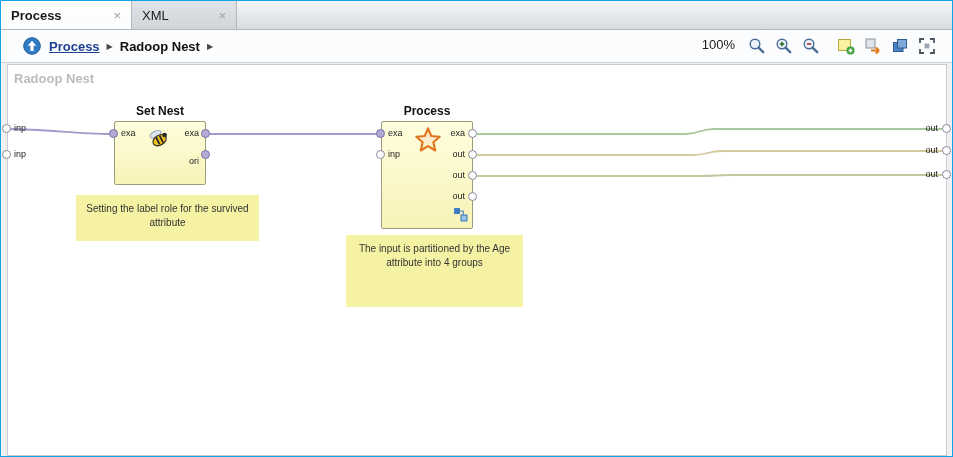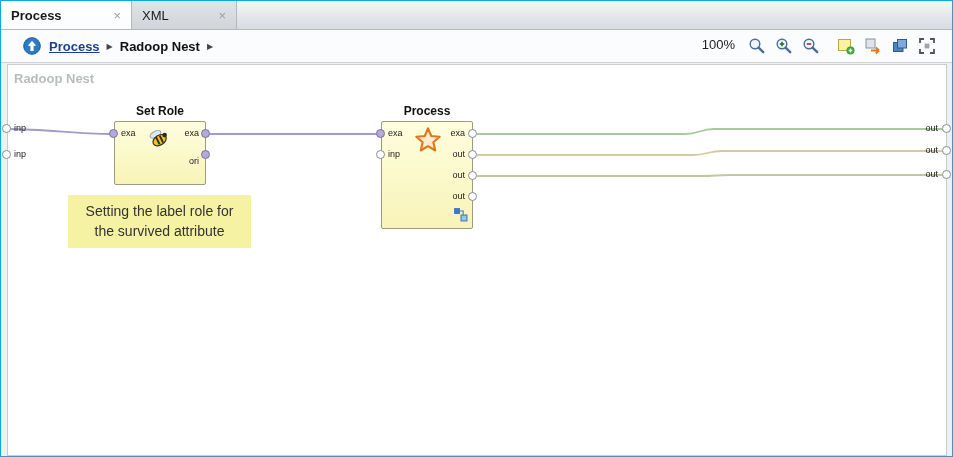--- a/index.html
+++ b/index.html
@@ -44,22 +44,22 @@
         border-radius:2px; z-index:4; box-sizing:border-box; }
   .op-title { position:absolute; font-size:12px; font-weight:bold; color:#111; text-align:center; z-index:4; }
   .op-icon { position:absolute; z-index:5; }
 
   .port { position:absolute; width:9px; height:9px; border-radius:50%; box-sizing:border-box;
           border:1px solid #8a8a9a; background:#fdfdfd; z-index:6; }
   .port.lav { background:#b3aad6; border-color:#7a6fa8; }
   .plabel { position:absolute; font-size:9px; color:#222; z-index:6; white-space:nowrap; }
   .plabel.r { text-align:right; }
 
-  .note { position:absolute; background:#f6f2a4; color:#333; font-size:14px; line-height:1.4;
-          text-align:center; z-index:2; box-sizing:border-box; padding:7px 10px; }
+  .note { position:absolute; background:#f6f2a4; color:#333; font-size:10px; line-height:1.4;
+          text-align:center; z-index:2; box-sizing:border-box; padding:7px 10px;margin-left:8px; }
 </style>
 </head>
 <body>
 
 <div class="app">
 
   <div class="tabbar">
     <div class="tab active">
       <span class="tab-label">Process</span>
       <span class="tab-close">×</span>
@@ -149,21 +149,21 @@
   <span class="port" style="left:1px; top:149px;"></span>
   <span class="plabel" style="left:13px; top:148px;">inp</span>
 
   <span class="port" style="left:941px; top:123px;"></span>
   <span class="plabel r" style="left:910px; top:122px; width:27px;">out</span>
   <span class="port" style="left:941px; top:145px;"></span>
   <span class="plabel r" style="left:910px; top:144px; width:27px;">out</span>
   <span class="port" style="left:941px; top:169px;"></span>
   <span class="plabel r" style="left:910px; top:168px; width:27px;">out</span>
 
-  <div class="op-title" style="left:113px; top:103px; width:92px;">Set Role</div>
+  <div class="op-title" style="left:113px; top:103px; width:92px;">Set Nest</div>
   <div class="op" style="left:113px; top:120px; width:92px; height:64px;"></div>
   <span class="op-icon" style="left:144px; top:124px;">
     <svg width="28" height="28" viewBox="0 0 24 24">
       <ellipse cx="9" cy="8" rx="5" ry="2.6" fill="#dfe7f2" stroke="#9aa4b8" transform="rotate(-28 9 8)"></ellipse>
       <ellipse cx="12.5" cy="13" rx="6.2" ry="4.2" fill="#f2c21a" stroke="#2a2a2a" transform="rotate(-32 12.5 13)"></ellipse>
       <path d="M9.5 10.5 L12.5 16.5 M12.5 9 L15.5 15" stroke="#2a2a2a" stroke-width="1.5"></path>
       <circle cx="16.8" cy="8.6" r="2" fill="#2a2a2a"></circle>
     </svg>
   </span>
   <span class="port lav" style="left:108px; top:128px;"></span>
@@ -196,14 +196,17 @@
   <span class="port" style="left:467px; top:149px;"></span>
   <span class="plabel r" style="left:434px; top:148px; width:30px;">out</span>
   <span class="port" style="left:467px; top:170px;"></span>
   <span class="plabel r" style="left:434px; top:169px; width:30px;">out</span>
   <span class="port" style="left:467px; top:191px;"></span>
   <span class="plabel r" style="left:434px; top:190px; width:30px;">out</span>
 
   <div class="note" style="left:67px; top:194px; width:183px; min-height:46px;">
     <span>Setting the label role for the survived attribute</span>
   </div>
+  <div class="note" style="left:337px; top:234px; width:177px; height:72px;">
+    <span>The input is partitioned by the Age attribute into 4 groups</span>
+  </div>
 
 </div>
 
 </body></html>

